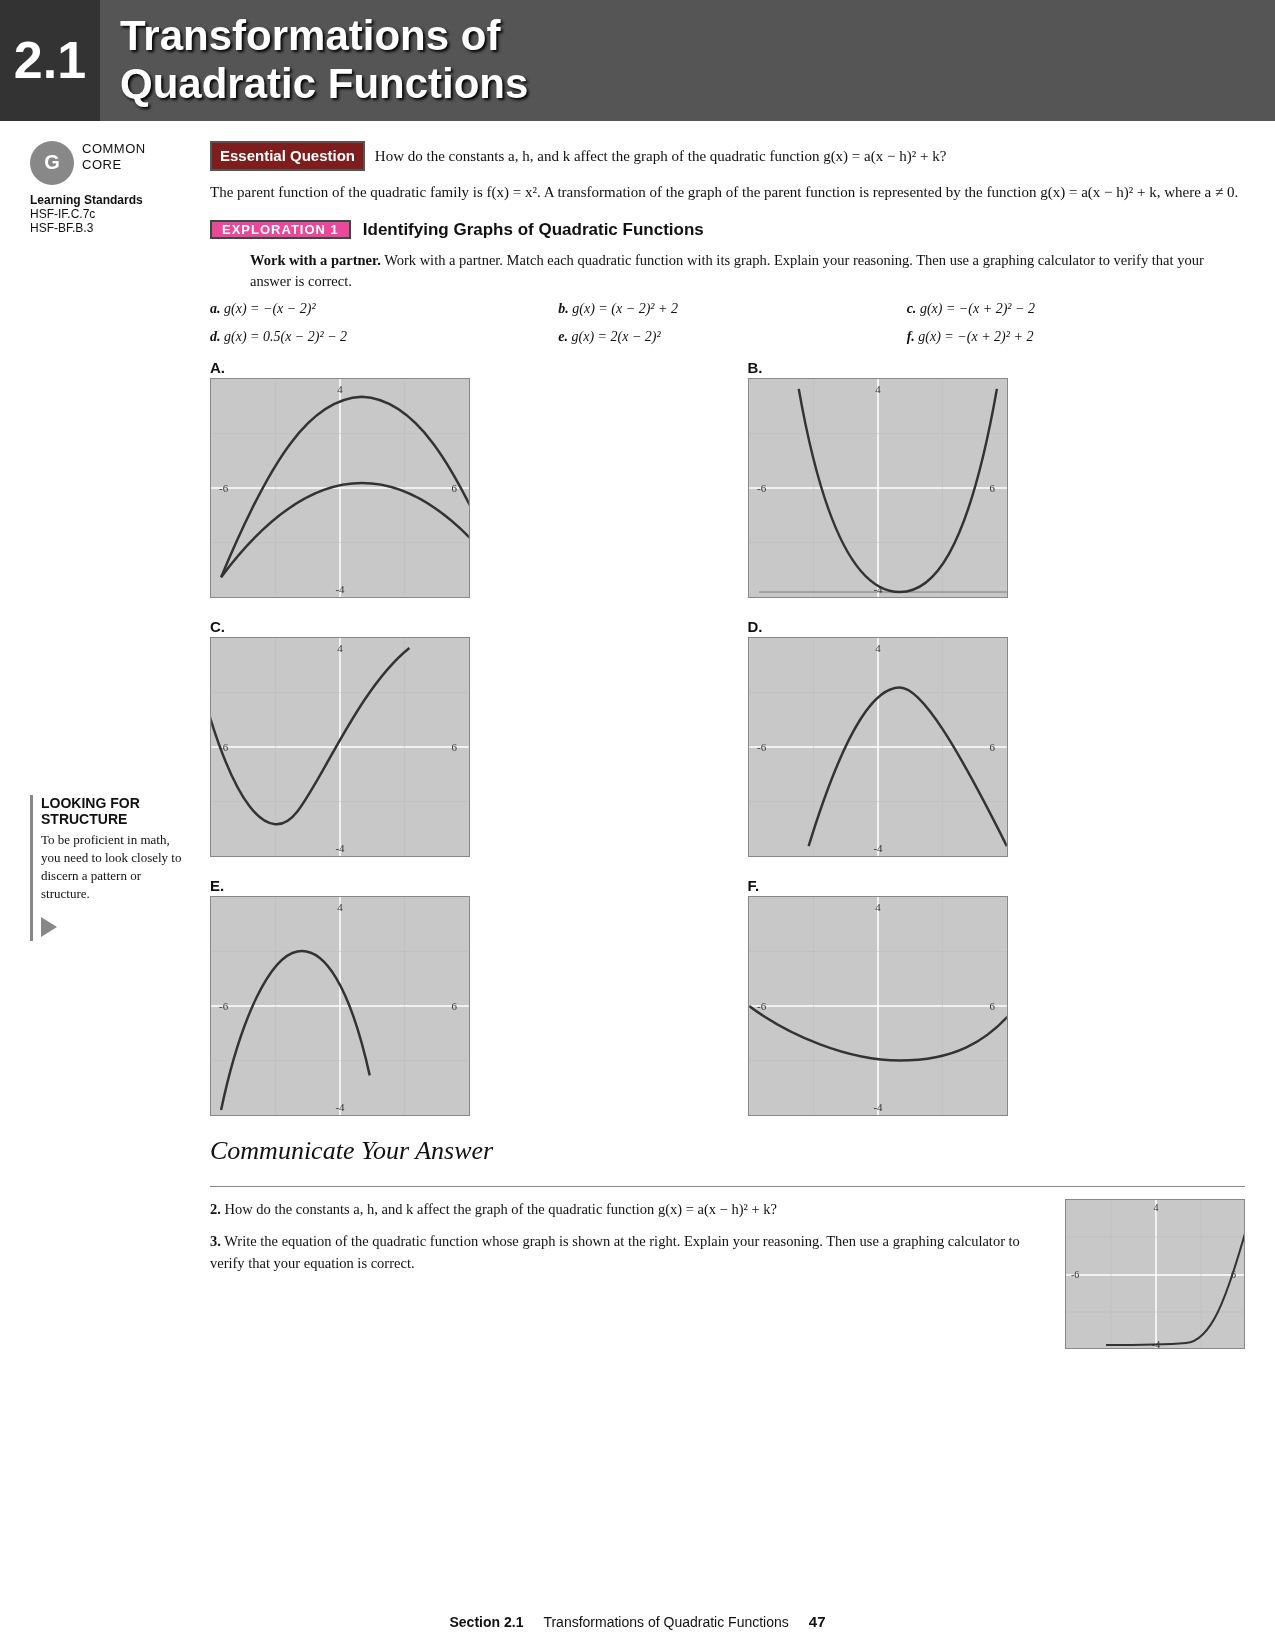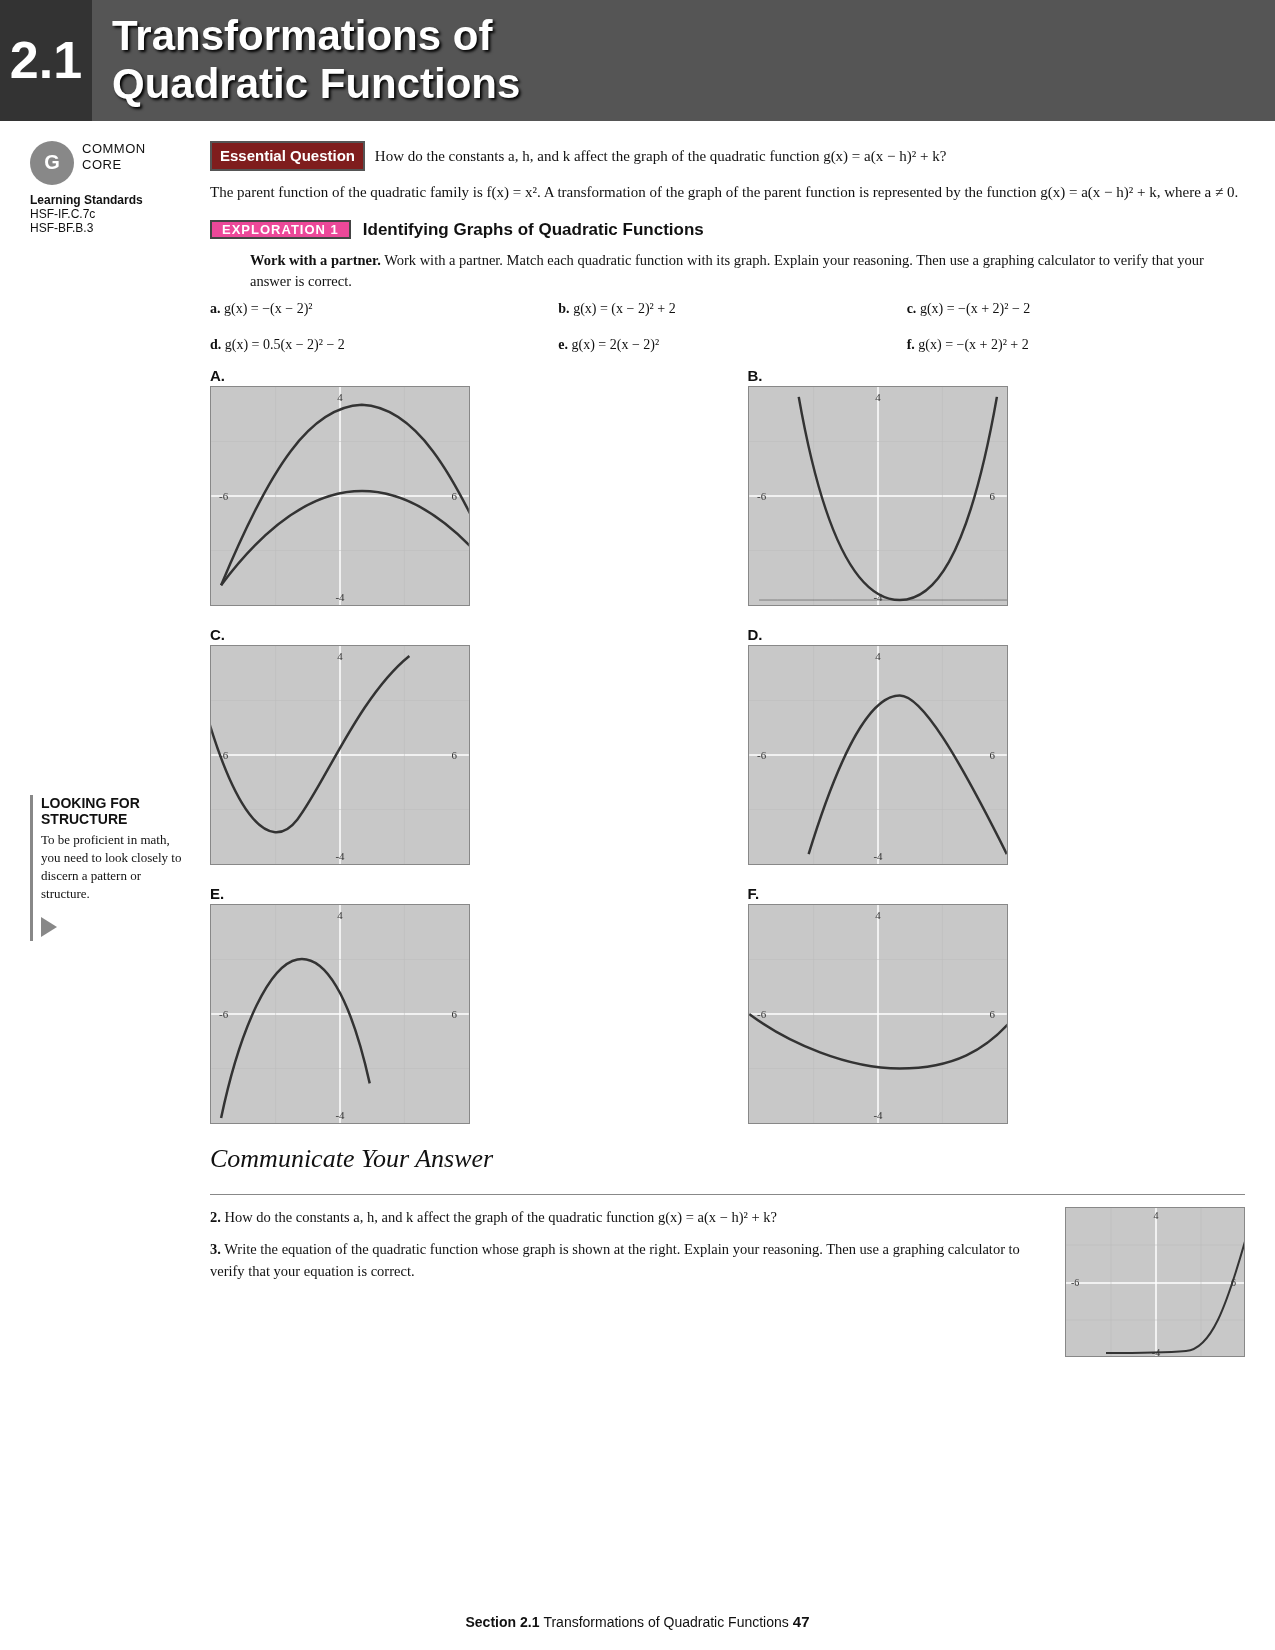--- a/index.html
+++ b/index.html
@@ -15,21 +15,21 @@
 
     
     .header {
       background: #555;
       display: flex;
       align-items: stretch;
       min-height: 90px;
     }
     .header-number-box {
       background: #333;
-      width: 92px;
+      width: 100px;
       display: flex;
       align-items: center;
       justify-content: center;
       flex-shrink: 0;
     }
     .header-number {
       color: #fff;
       font-size: 52px;
       font-weight: bold;
       font-family: Arial, sans-serif;
@@ -191,23 +191,24 @@
       margin-bottom: 8px;
       line-height: 1.5;
       margin-left: 40px;
     }
     .bold { font-weight: bold; }
 
     
     .function-list {
       display: grid;
       grid-template-columns: 1fr 1fr 1fr;
-      gap: 20px 10px;
+      gap: 12px 10px;
       margin-bottom: 14px;
       font-size: 14px;
+      font-style: italic;
     }
     .fn-item {
       font-size: 14px;
     }
 
     
     .graphs-grid {
       display: grid;
       grid-template-columns: 1fr 1fr;
       gap: 20px 40px;
@@ -273,21 +274,21 @@
     .page-footer {
       position: absolute;
       bottom: 20px;
       left: 0;
       right: 0;
       display: flex;
       justify-content: center;
       align-items: center;
       font-size: 14px;
       font-family: Arial, sans-serif;
-      gap: 4px;
+      gap: 20px;
       margin-top: 27px;
     }
     .footer-section-label {
       font-weight: bold;
     }
     .footer-page {
       font-weight: bold;
       font-size: 15px;
     }
 

